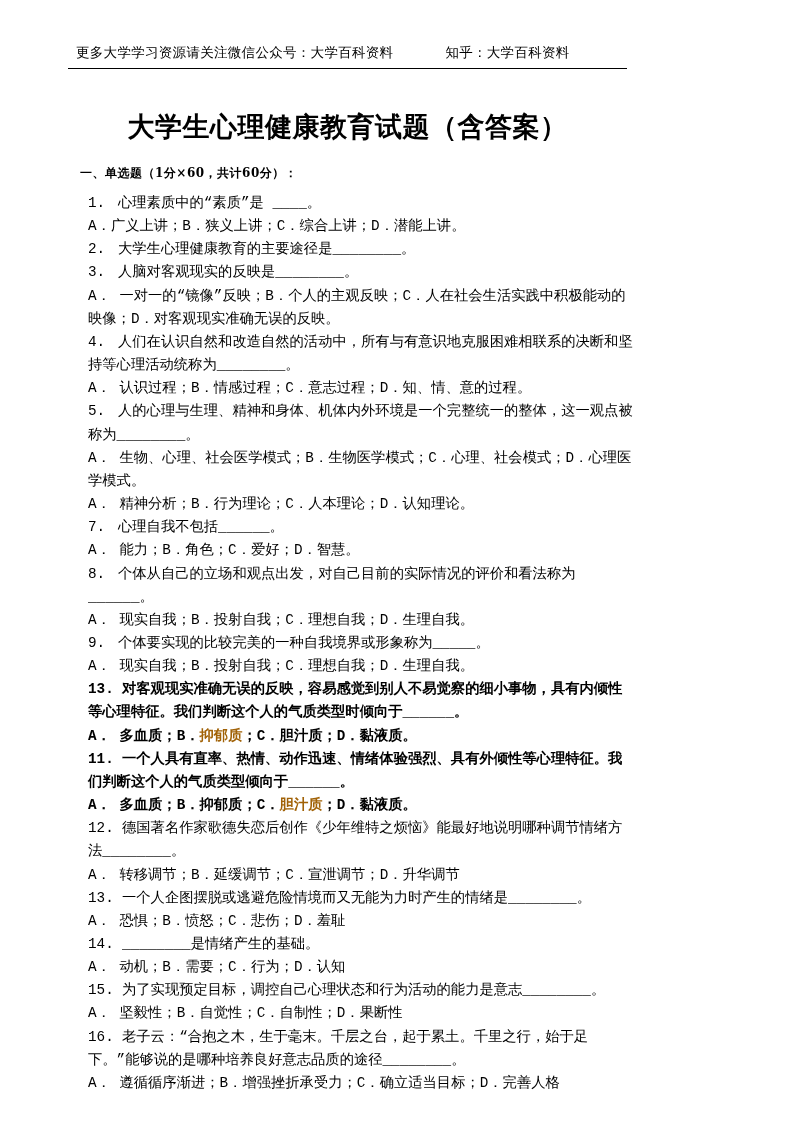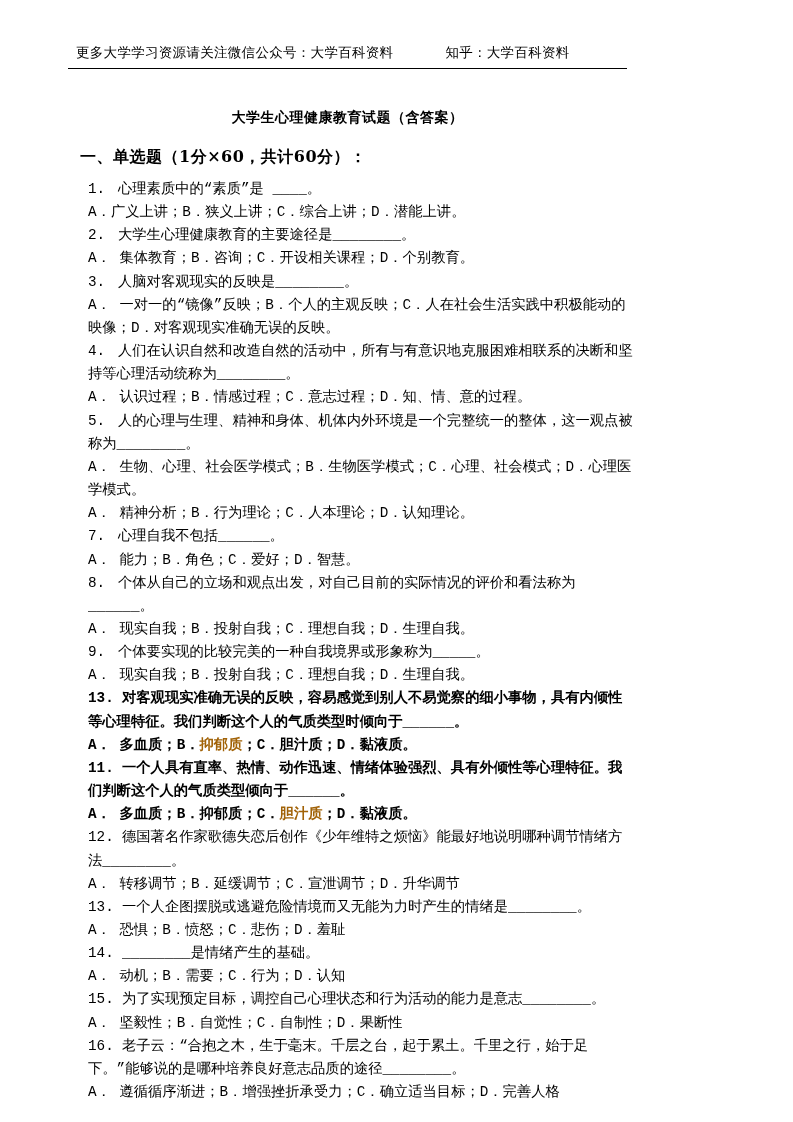--- a/index.html
+++ b/index.html
@@ -33,28 +33,28 @@
   }
   .header .promo-1 { white-space: nowrap; }
   .header .promo-gap { display: inline-block; width: 52px; }
   .header .promo-2 { white-space: nowrap; }
   .header-rule {
     border-bottom: 1px solid #000;
     margin: 3px 6px 0 6px;
   }
   .doc-title {
     text-align: center;
-    font-size: 14px;
+    font-size: 27px;
     font-weight: bold;
     margin-top: 40px;
     margin-bottom: 20px;
     letter-spacing: 0.5px;
   }
   .section-title {
-    font-size: 16px;
+    font-size: 12px;
     font-weight: bold;
     margin: 0 0 10px 18px;
     letter-spacing: 0.5px;
   }
   .q {
     font-size: 14.3px;
     line-height: 1.62;
     margin: 0;
     text-indent: 0;
     font-family: Liberation Mono, monospace;
@@ -92,21 +92,20 @@
   <div class="doc-title">大学生心理健康教育试题（含答案）</div>
 
   <div class="section-title">一、单选题（1分×60，共计60分）：</div>
 
   <div class="q">
 
     <span class="stem"><span class="num">1.</span><span>心理素质中的“素质”是 ____。</span></span>
     <span class="opts">A．广义上讲；B．狭义上讲；C．综合上讲；D．潜能上讲。</span>
 
     <span class="stem"><span class="num">2.</span><span>大学生心理健康教育的主要途径是________。</span></span>
-    <span class="opts">A． 集体教育；B．咨询；C．开设相关课程；D．个别教育。</span>
 
     <span class="stem"><span class="num">3.</span><span>人脑对客观现实的反映是________。</span></span>
     <span class="opts">A． 一对一的“镜像”反映；B．个人的主观反映；C．人在社会生活实践中积极能动的映像；D．对客观现实准确无误的反映。</span>
 
     <span class="stem"><span class="num">4.</span><span>人们在认识自然和改造自然的活动中，所有与有意识地克服困难相联系的决断和坚持等心理活动统称为________。</span></span>
     <span class="opts">A． 认识过程；B．情感过程；C．意志过程；D．知、情、意的过程。</span>
 
     <span class="stem"><span class="num">5.</span><span>人的心理与生理、精神和身体、机体内外环境是一个完整统一的整体，这一观点被称为________。</span></span>
     <span class="opts">A． 生物、心理、社会医学模式；B．生物医学模式；C．心理、社会模式；D．心理医学模式。</span>
 

